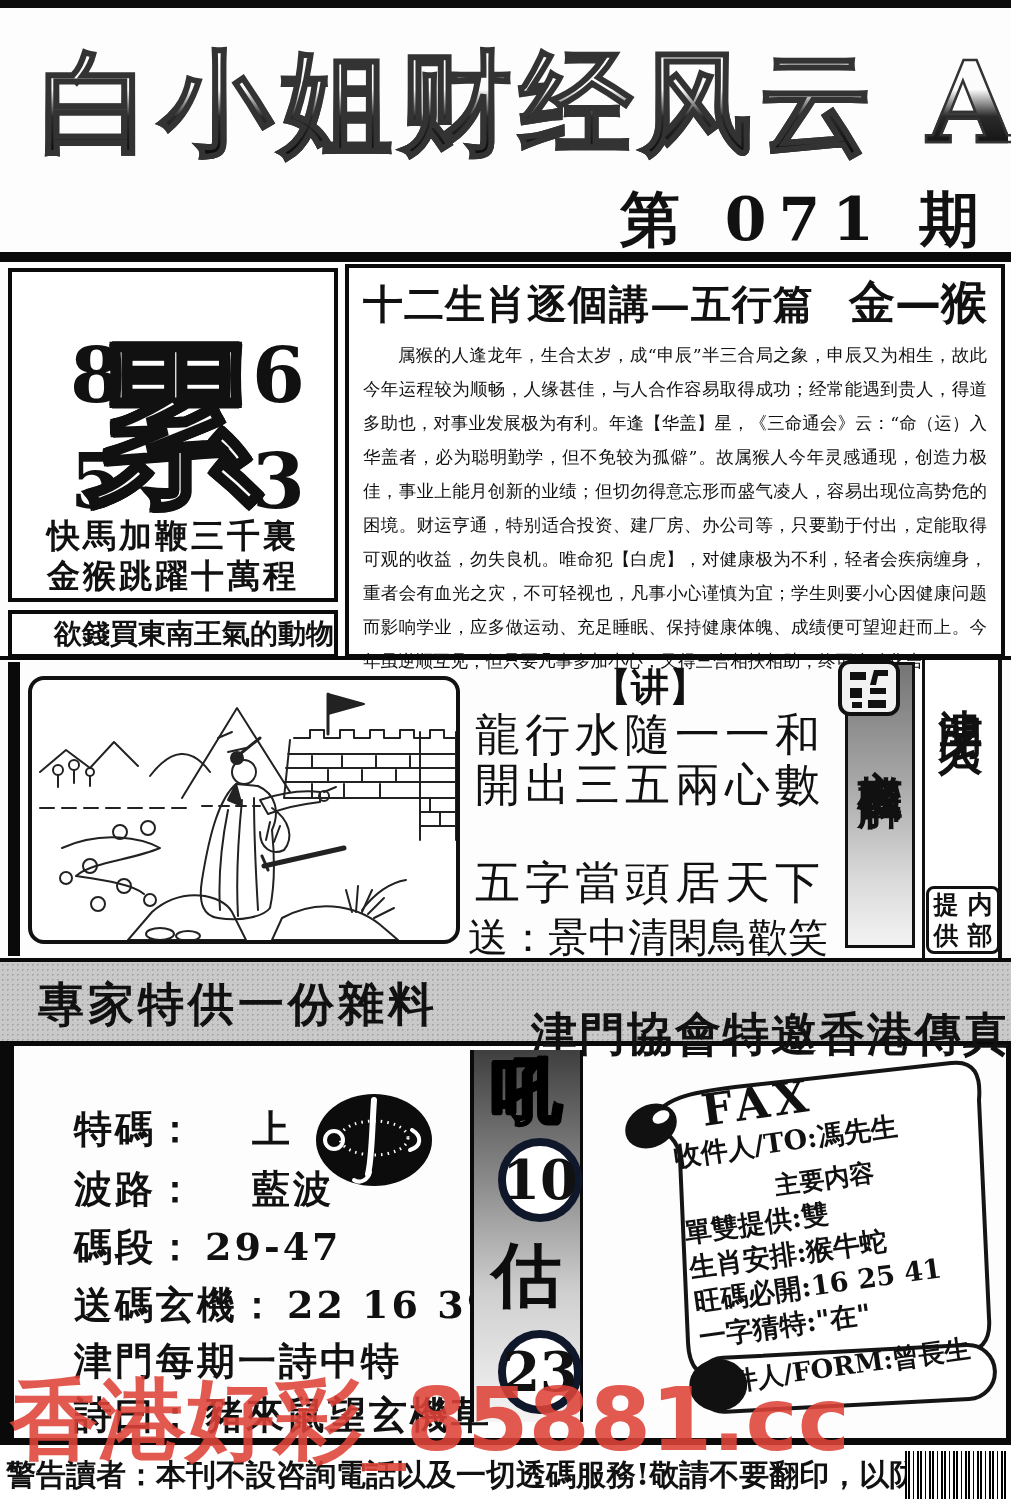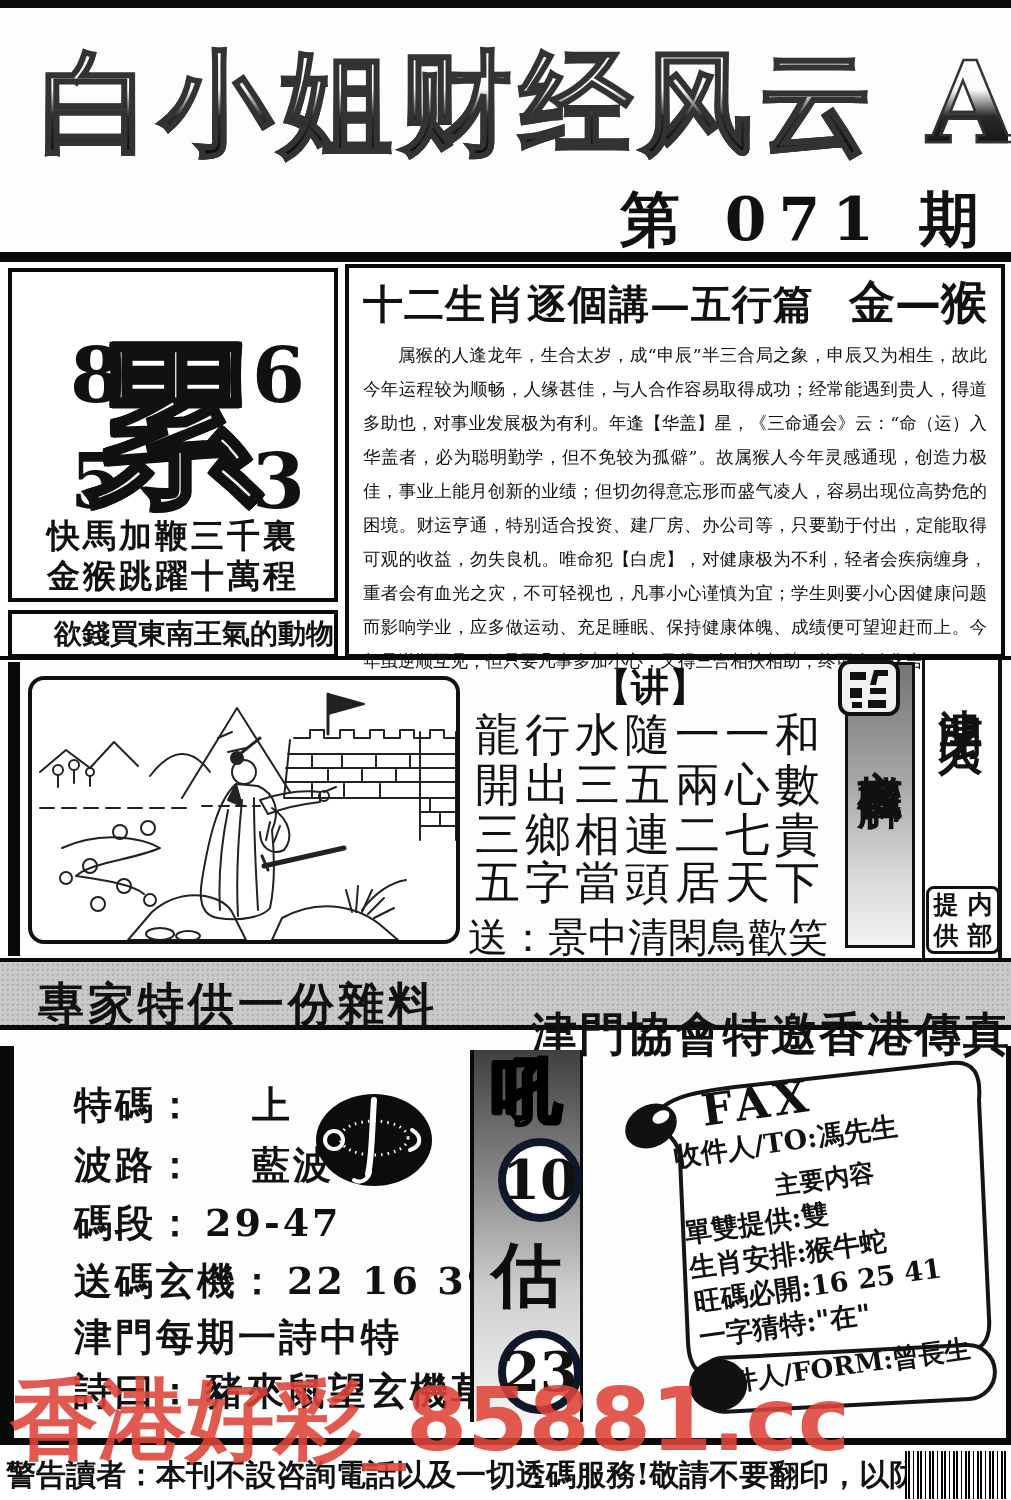--- a/index.html
+++ b/index.html
@@ -51,29 +51,29 @@
   .xuanji span{writing-mode:vertical-rl;font-size:45px;font-weight:bold;letter-spacing:6px;padding-top:68px;display:inline-block;}
   .sealstamp{position:absolute;left:836px;top:658px;width:66px;height:62px;z-index:6;}
   .jinmen{position:absolute;left:922px;top:660px;width:80px;height:298px;border-left:3px solid #111;border-right:4px solid #111;
     box-sizing:border-box;background:#fff;text-align:center;}
   .jinmen span{writing-mode:vertical-rl;font-size:44px;font-weight:bold;letter-spacing:8px;padding-top:14px;display:inline-block;}
   .provide{position:absolute;left:926px;top:886px;width:74px;height:68px;border:3px solid #111;border-radius:8px;background:#fff;
     box-sizing:border-box;display:grid;grid-template-columns:1fr 1fr;z-index:5;}
   .provide b{font-size:25px;font-weight:bold;line-height:31px;text-align:center;}
 
   
-  .banner{position:absolute;left:0;top:958px;width:1011px;height:72px;box-sizing:border-box;
+  .banner{position:absolute;left:0;top:958px;width:1011px;height:88px;box-sizing:border-box;
     background-color:#c9c9c9;background-image:radial-gradient(#a8a8a8 1px,transparent 1px);background-size:5px 5px;
     border-top:4px solid #0a0a0a;border-bottom:5px solid #0a0a0a;text-align:center;}
   .ban-l{position:absolute;left:38px;top:12px;font-size:46px;font-weight:bold;letter-spacing:4px;white-space:nowrap;}
   .ban-r{position:absolute;right:0;top:12px;font-size:46px;font-weight:bold;letter-spacing:2px;white-space:nowrap;margin-top:30px;}
 
   
   .botbar{position:absolute;left:0;top:1046px;width:14px;height:392px;background:#0a0a0a;}
-  .inforow{position:absolute;left:74px;white-space:nowrap;font-size:38px;font-weight:bold;letter-spacing:3px;}
+  .inforow{position:absolute;left:74px;white-space:nowrap;font-size:38px;font-weight:bold;letter-spacing:3px;margin-top:24px;}
   .r0{top:1080px;} .r1{top:1140px;} .r2{top:1198px;} .r3{top:1256px;} .r4{top:1312px;} .r5{top:1366px;}
   .gapL{margin-left:55px;} .gapS{margin-left:8px;}
   .ovalseal{position:absolute;left:312px;top:1088px;width:124px;height:104px;}
 
   .midstrip{position:absolute;left:470px;top:1050px;width:113px;height:372px;box-sizing:border-box;
     border-left:4px solid #0a0a0a;border-right:3px solid #0a0a0a;
     background:linear-gradient(180deg,#3f3f3f 0%,#8a8a8a 35%,#cfcfcf 65%,#f4f4f4 100%);}
   .mschar{position:absolute;left:0;width:100%;text-align:center;font-weight:900;font-size:70px;line-height:1;}
   .hou{top:6px;color:#fff;-webkit-text-stroke:3px #000;
     text-shadow:2px 0 #000,-2px 0 #000,0 2px #000,0 -2px #000;}
@@ -181,21 +181,20 @@
       <path d="M320,232 l-6,-22 M324,232 l2,-26 M330,232 l10,-22 M336,234 l16,-16 M342,238 l20,-10"></path>
       <path d="M330,230 q20,-26 44,-30"></path>
       <ellipse cx="128" cy="254" rx="14" ry="6"></ellipse>
         <ellipse cx="156" cy="256" rx="12" ry="5"></ellipse>
     </svg>
   </div>
 
   <div class="lect">【讲】</div>
   <div class="pline p0">龍行水隨一一和</div>
   <div class="pline p1">開出三五兩心數</div>
-  <div class="pline p2">三鄉相連二七貴</div>
   <div class="pline p3">五字當頭居天下</div>
   <div class="gift">送：景中清閑鳥歡笑</div>
 
   <div class="xuanji">
     <span>玄機圖解</span>
   </div>
   <svg class="sealstamp" viewBox="0 0 66 62">
     <rect x="4" y="4" width="58" height="52" rx="10" fill="#f2f2f2" stroke="#111" stroke-width="4"></rect>
     <path fill="#111" d="M14,14 h16 v8 h-16 z M38,12 h14 v6 h-10 l-2,9 h-6 z M14,30 h12 v10 h-12 z M34,30 h16 v6 h-16 z M32,42 h18 v8 h-18 z M16,44 h10 v6 h-10 z"></path>
   </svg>

